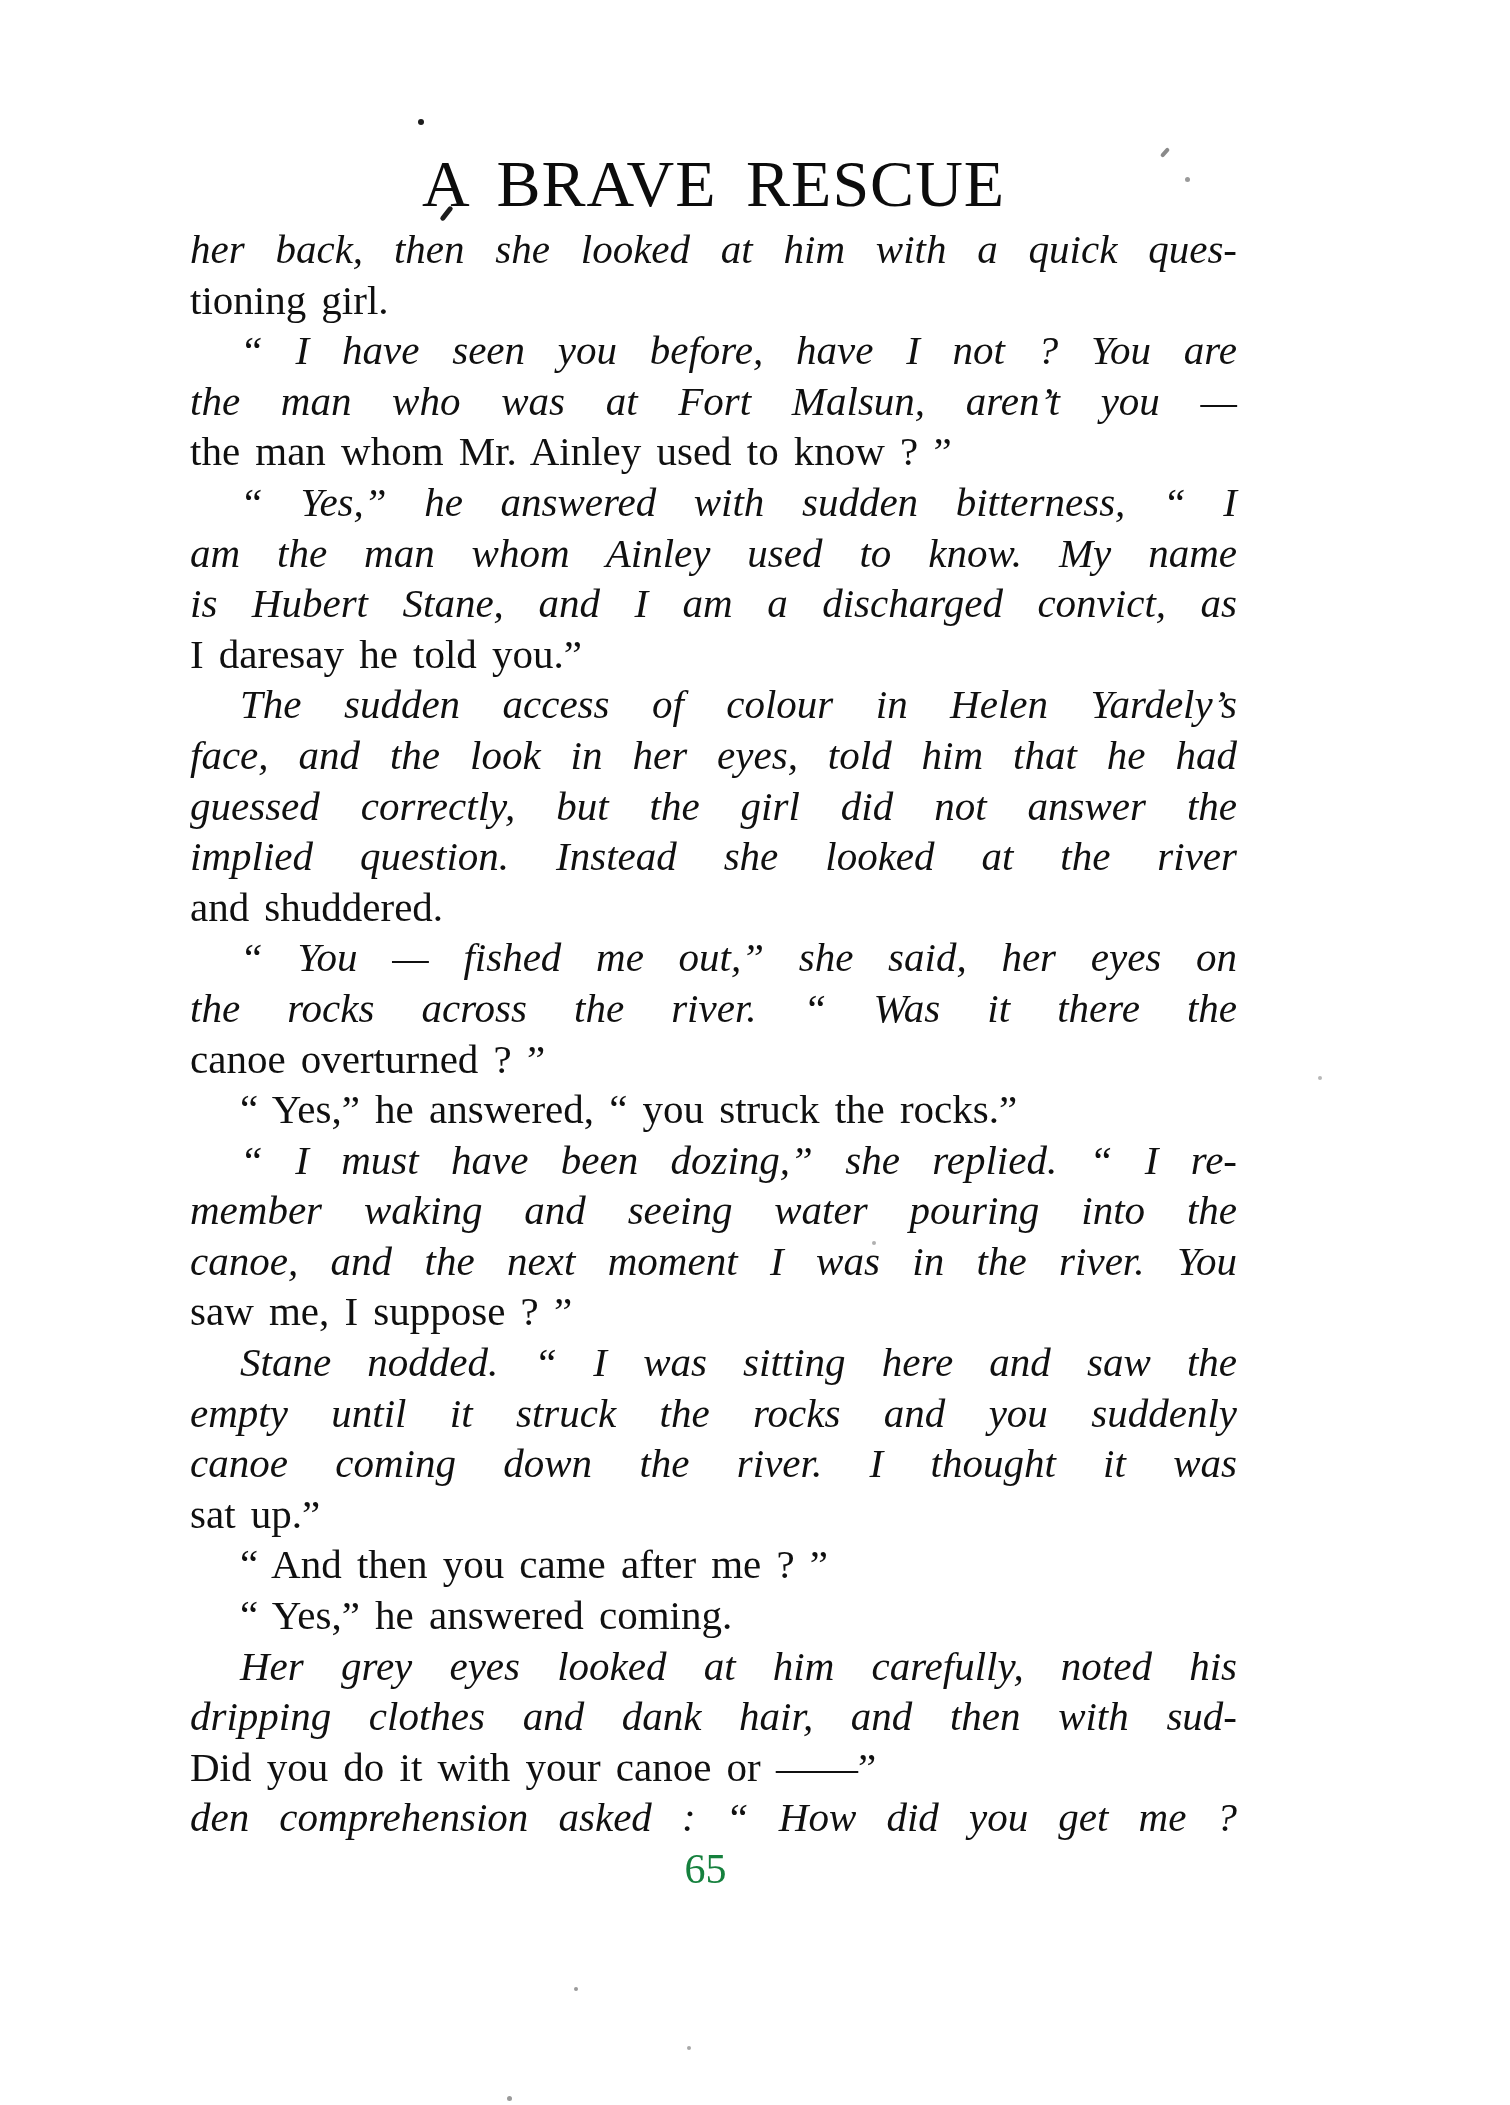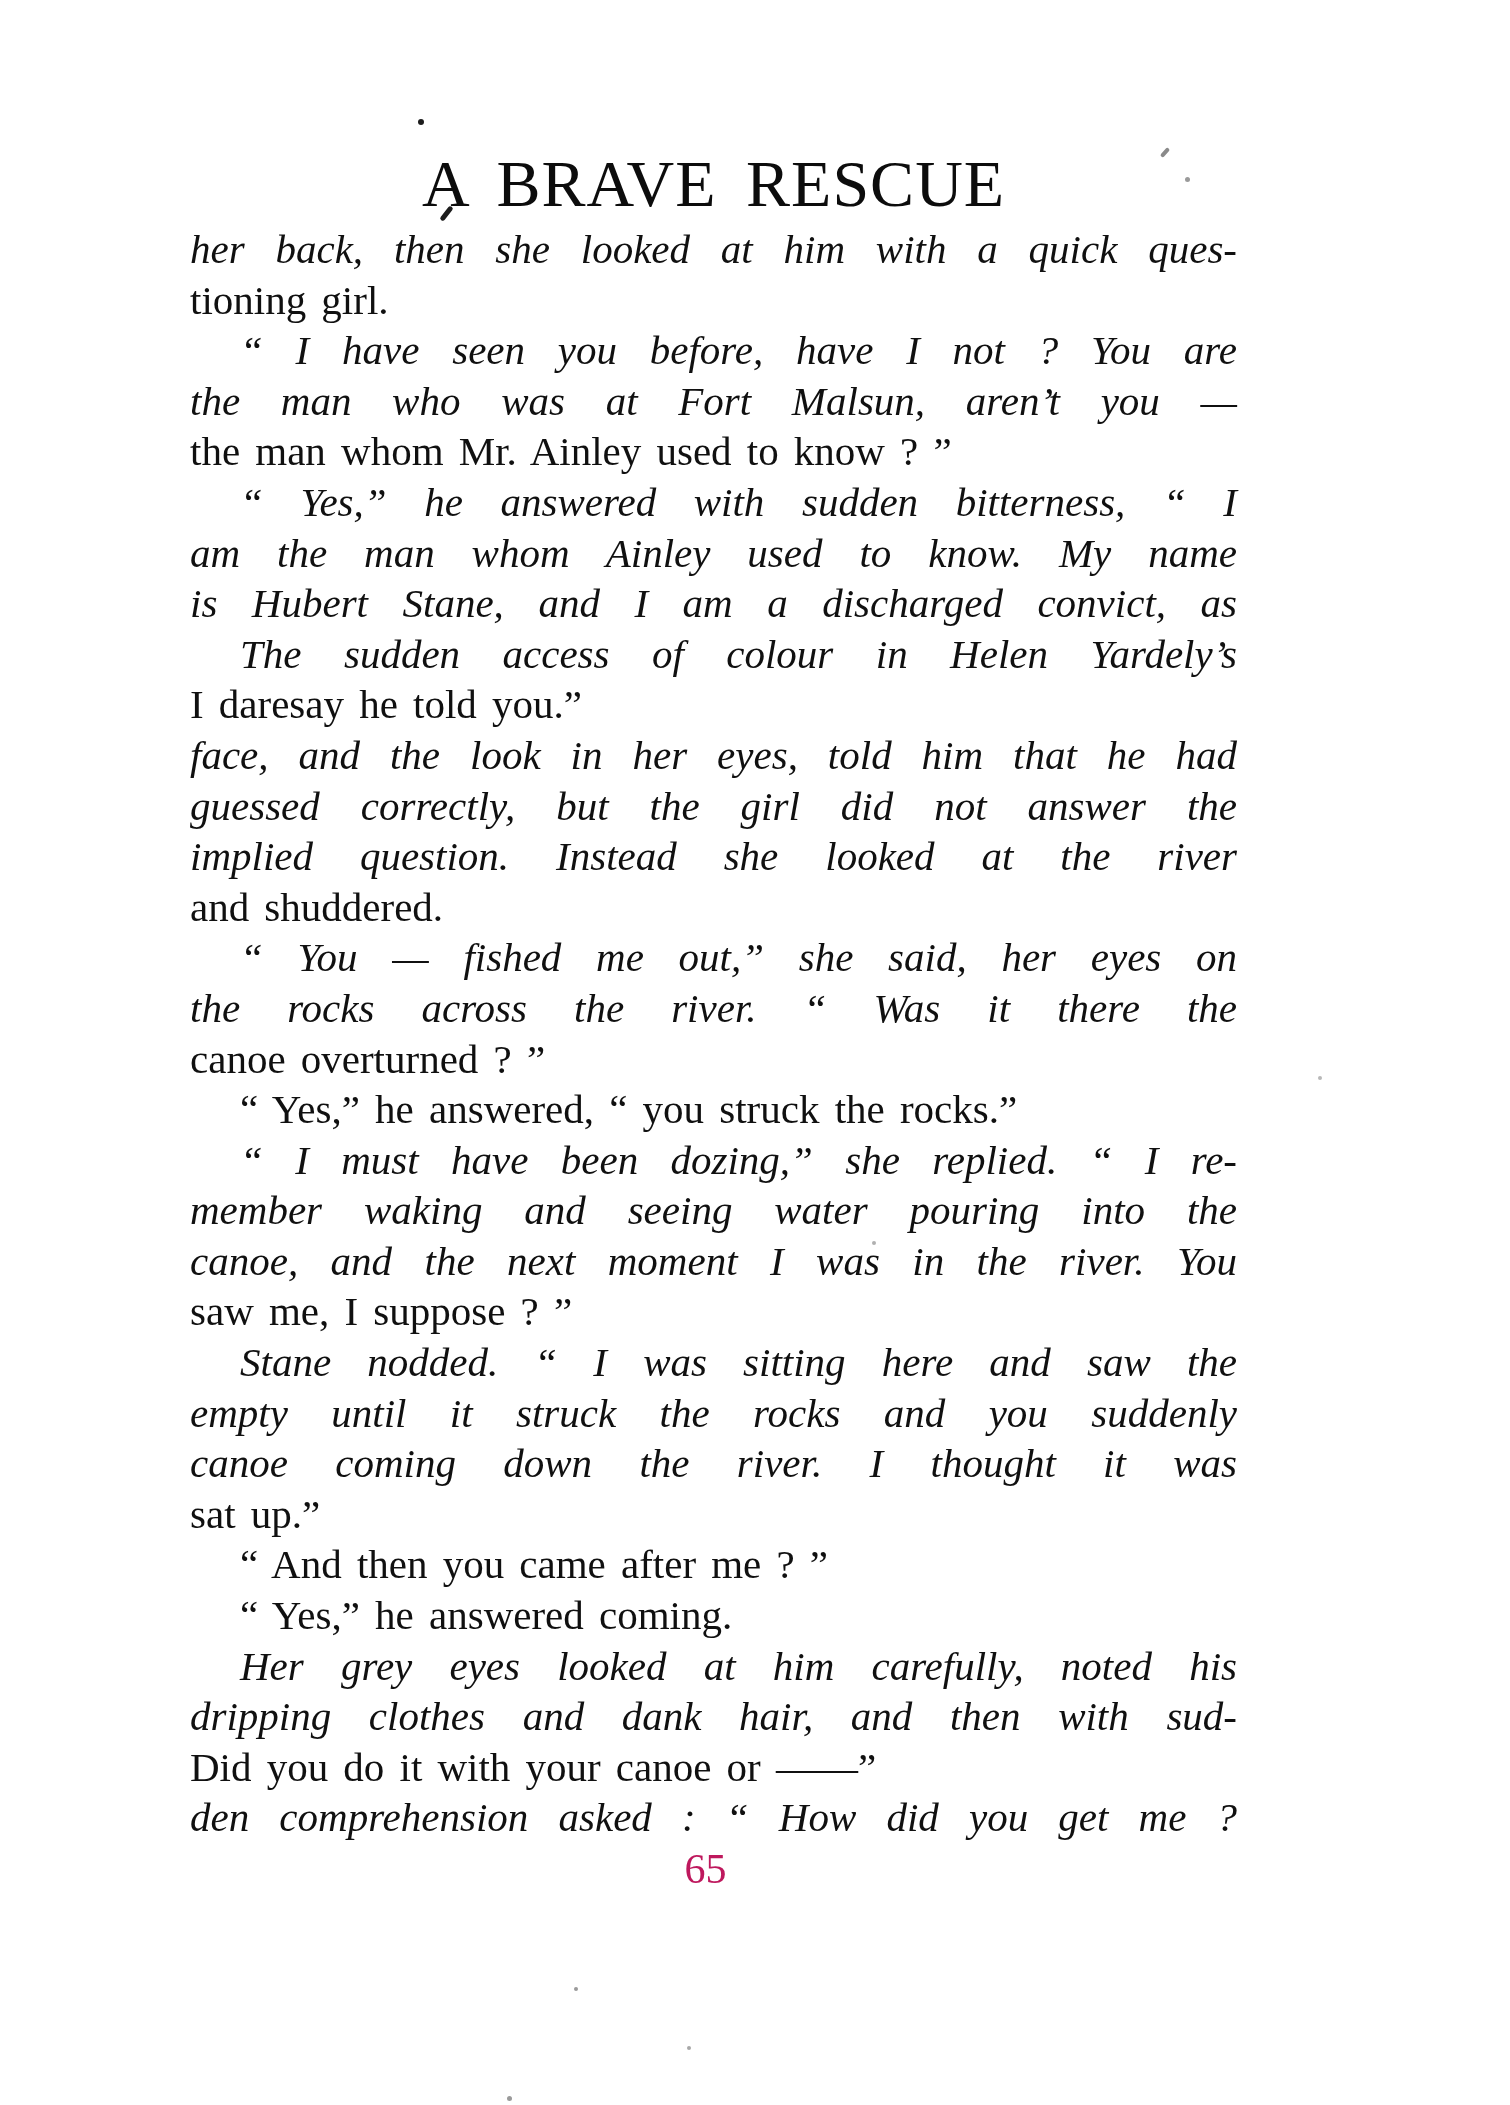--- a/index.html
+++ b/index.html
@@ -39,21 +39,21 @@
   }
   .line:not(.just){word-spacing:0.12em;}
   .line.indent{text-indent:50px;}
 
   .pagenum{
     position:absolute;
     left:190px;top:1848px;width:1047px;
     text-align:center;
     font-size:42px;line-height:1;
     transform:translateX(-8px);
-    color:#be185d;
+    color:#15803d;
   }
 
   
   .mark{position:absolute;background:#1c1c1c;}
   .mark-accent{
     left:444px;top:205px;width:5px;height:17px;
     border-radius:3px;transform:rotate(38deg);
   }
   .mark-dot-a{left:418px;top:119px;width:6px;height:6px;border-radius:50%;}
   .mark-tick-b{
@@ -86,22 +86,22 @@
 
   <div class="textblock" id="textblock">
       <div class="line just">her back, then she looked at him with a quick ques-</div>
       <div class="line">tioning girl.</div>
       <div class="line just indent">“ I have seen you before, have I not ?  You are</div>
       <div class="line just">the man who was at Fort Malsun, aren’t you —</div>
       <div class="line">the man whom Mr. Ainley used to know ? ”</div>
       <div class="line just indent">“ Yes,” he answered with sudden bitterness, “ I</div>
       <div class="line just">am the man whom Ainley used to know.  My name</div>
       <div class="line just">is Hubert Stane, and I am a discharged convict, as</div>
+      <div class="line">I daresay he told you.”</div>
       <div class="line just indent">The sudden access of colour in Helen Yardely’s</div>
-      <div class="line">I daresay he told you.”</div>
       <div class="line just">face, and the look in her eyes, told him that he had</div>
       <div class="line just">guessed correctly, but the girl did not answer the</div>
       <div class="line just">implied question.  Instead she looked at the river</div>
       <div class="line">and shuddered.</div>
       <div class="line just indent">“ You — fished me out,” she said, her eyes on</div>
       <div class="line just">the rocks across the river.  “ Was it there the</div>
       <div class="line">canoe overturned ? ”</div>
       <div class="line indent">“ Yes,” he answered, “ you struck the rocks.”</div>
       <div class="line just indent">“ I must have been dozing,” she replied.  “ I re-</div>
       <div class="line just">member waking and seeing water pouring into the</div>

